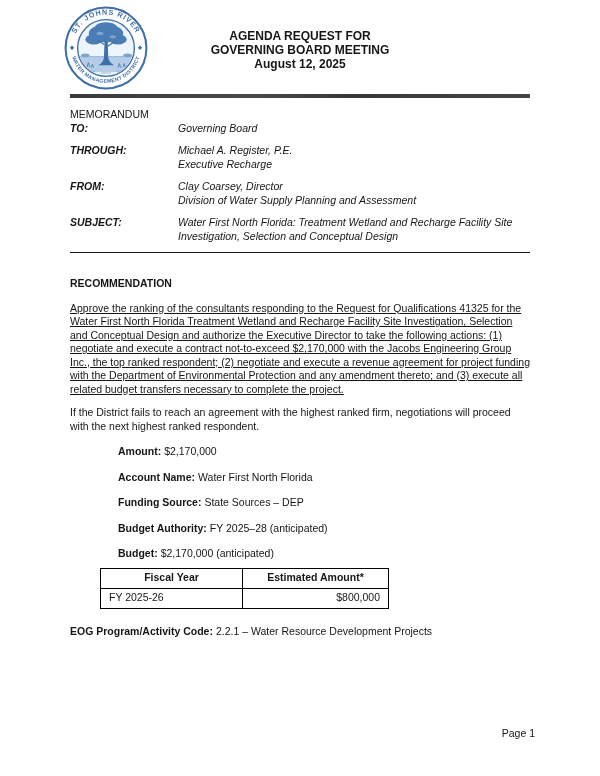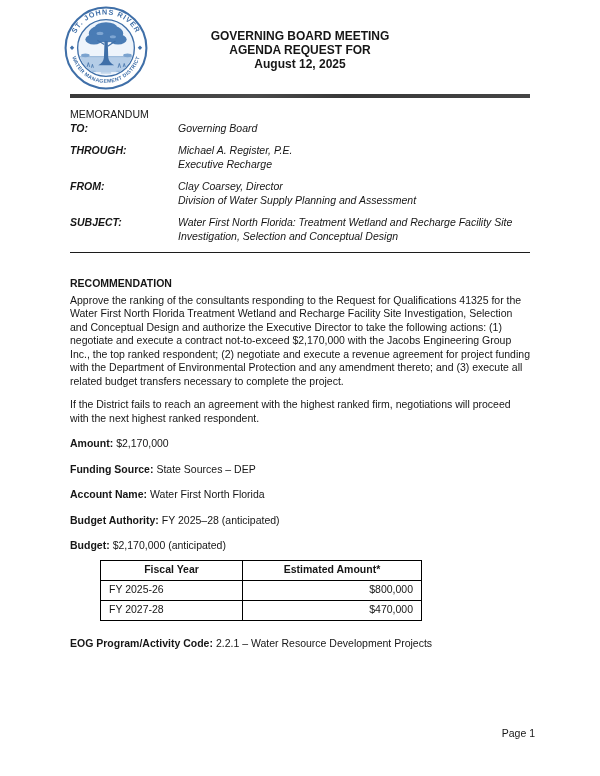--- a/index.html
+++ b/index.html
@@ -19,29 +19,29 @@
   .title-block{padding-top:29px;text-align:center;font-weight:bold;font-size:12px;line-height:14px;}
   .rule-thick{margin:23px 70px 0 70px;height:4px;background:linear-gradient(90deg,#3a3a3a,#4a4a4a 40%,#383838 60%,#454545);}
   .content{padding:0 70px;}
   .memo-heading{margin-top:10px;font-weight:normal;}
   .memo-row{display:flex;margin-bottom:9px;font-style:italic;}
   .memo-row:first-of-type{margin-top:13px;}
   .memo-label{width:108px;font-weight:bold;flex:none;}
   .memo-value{flex:1;}
   .rule-thin{margin-top:2px;border-top:1px solid #1c1c1c;height:0;}
   .rec-heading{margin-top:24px;font-weight:bold;}
-  p.rec{margin:3px 0 0 0;}
+  p.rec{margin:11px 0 0 0;text-decoration:underline;}
   p.fallback{margin:10px 0 0 0;}
-  .field{margin-top:12px;}
+  .field{margin-top:12px;margin-left:48px;}
   .field b{margin-right:3px;}
   .eog{margin-top:16px;}
   table.budget{
     margin:7px 0 0 30px;
     border-collapse:collapse;
-    width:322px;
+    width:289px;
     font-size:10.5px;
   }
   table.budget th, table.budget td{
     border:1px solid #000;
     padding:2px 8px;
     height:15px;
   }
   table.budget th{font-weight:bold;text-align:center;}
   td.fy{text-align:left;width:125px;padding-left:6px;}
   td.amt{text-align:right;}
@@ -86,22 +86,22 @@
       <textPath href="#arcTop" startOffset="50%" text-anchor="middle">ST. JOHNS RIVER</textPath>
     </text>
     <text font-family="Liberation Sans, DejaVu Sans, sans-serif" font-size="6" font-weight="bold" fill="#3f6fa8" letter-spacing="0.4">
       <textPath href="#arcBottom" startOffset="50%" text-anchor="middle">WATER MANAGEMENT DISTRICT</textPath>
     </text>
     <path d="M10.5 47 l2.6 2.6 -2.6 2.6 -2.6 -2.6 z" fill="#3f6fa8"></path>
     <path d="M89.5 47 l2.6 2.6 -2.6 2.6 -2.6 -2.6 z" fill="#3f6fa8"></path>
   </svg>
 
   <div class="title-block">
+    <div>AGENDA REQUEST FOR</div>
     <div>GOVERNING BOARD MEETING</div>
-    <div>AGENDA REQUEST FOR</div>
     <div>August 12, 2025</div>
   </div>
 
   <div class="rule-thick"></div>
 
   <div class="content">
 
     <div class="memo-heading">MEMORANDUM</div>
 
     <div class="memo-row">
@@ -138,48 +138,44 @@
     <div class="rule-thin"></div>
 
     <div class="rec-heading">RECOMMENDATION</div>
     <p class="rec">Approve the ranking of the consultants responding to the Request for Qualifications 41325 for the Water First North Florida Treatment Wetland and Recharge Facility Site Investigation, Selection and Conceptual Design and authorize the Executive Director to take the following actions: (1) negotiate and execute a contract not-to-exceed $2,170,000 with the Jacobs Engineering Group Inc., the top ranked respondent; (2) negotiate and execute a revenue agreement for project funding with the Department of Environmental Protection and any amendment thereto; and (3) execute all related budget transfers necessary to complete the project.</p>
     <p class="fallback">If the District fails to reach an agreement with the highest ranked firm, negotiations will proceed with the next highest ranked respondent.</p>
 
     <div class="field">
       <b>Amount:</b><span>$2,170,000</span>
     </div>
     <div class="field">
-      <b>Funding Source:</b><span>State Sources – DEP</span>
+      <b>Account Name:</b><span>Water First North Florida</span>
     </div>
     <div class="field">
-      <b>Account Name:</b><span>Water First North Florida</span>
+      <b>Funding Source:</b><span>State Sources – DEP</span>
     </div>
     <div class="field">
       <b>Budget Authority:</b><span>FY 2025–28 (anticipated)</span>
     </div>
     <div class="field">
       <b>Budget:</b><span>$2,170,000 (anticipated)</span>
     </div>
 
     <table class="budget">
       <thead>
         <tr>
           <th>Fiscal Year</th>
           <th>Estimated Amount*</th>
         </tr>
       </thead>
       <tbody>
         <tr>
           <td class="fy">FY 2025-26</td>
           <td class="amt">$800,000</td>
         </tr>
-        <tr>
-          <td class="fy">FY 2027-28</td>
-          <td class="amt">$470,000</td>
-        </tr>
       </tbody>
     </table>
 
     <div class="eog">
       <b style="margin-right:3px;text-align:right;">EOG Program/Activity Code:</b><span>2.2.1 – Water Resource Development Projects</span>
     </div>
 
   </div>
 
   <div class="footer">Page 1</div>

